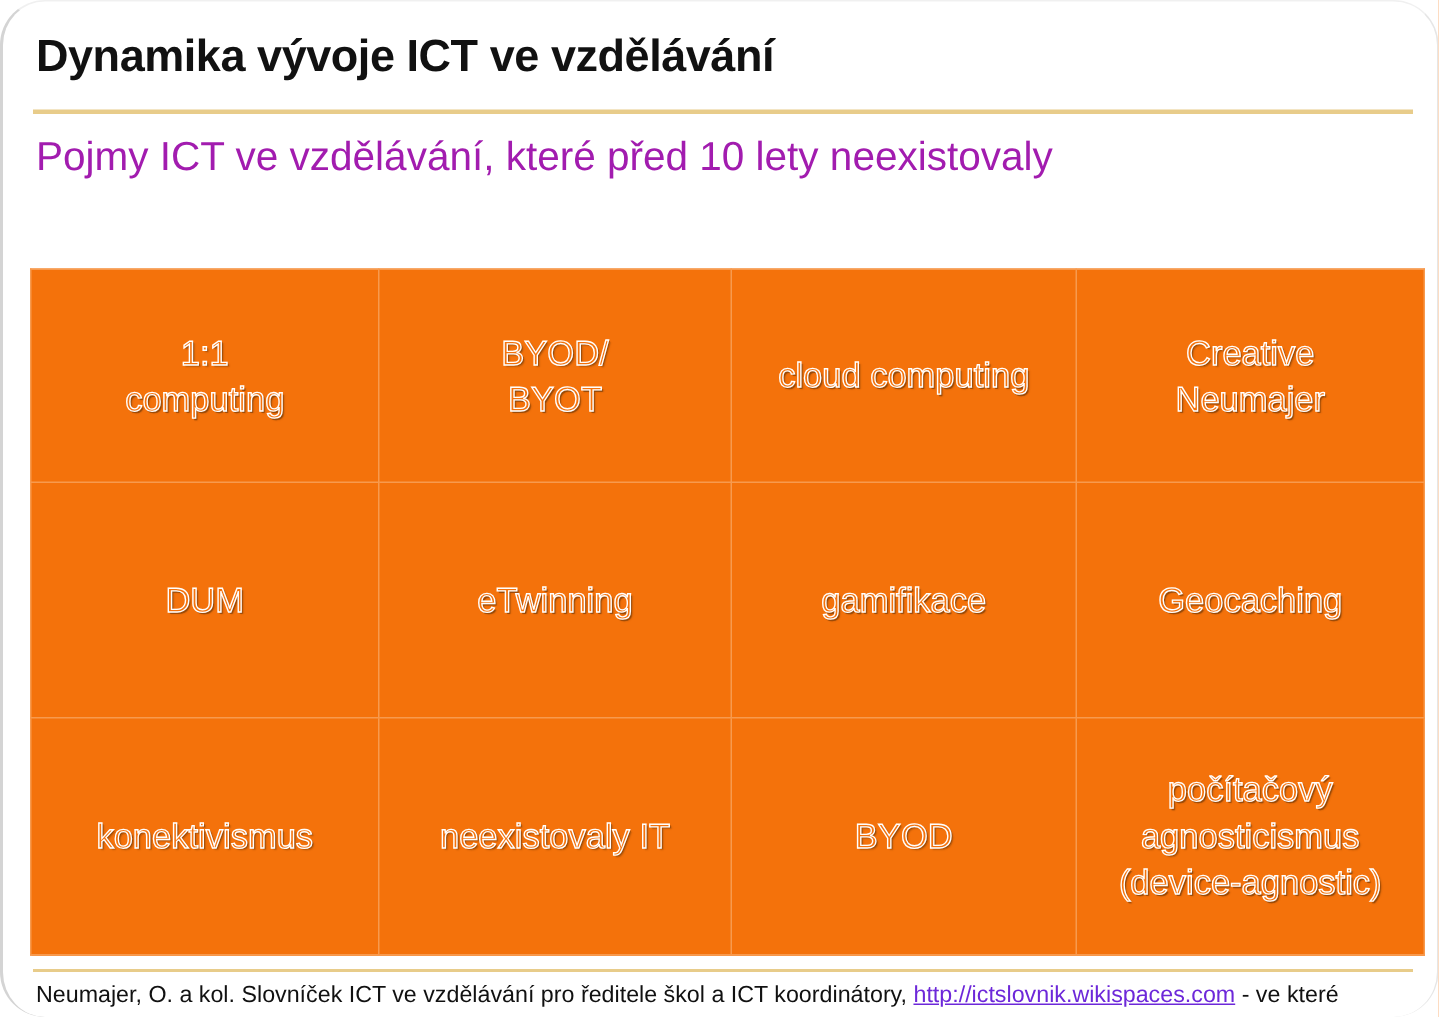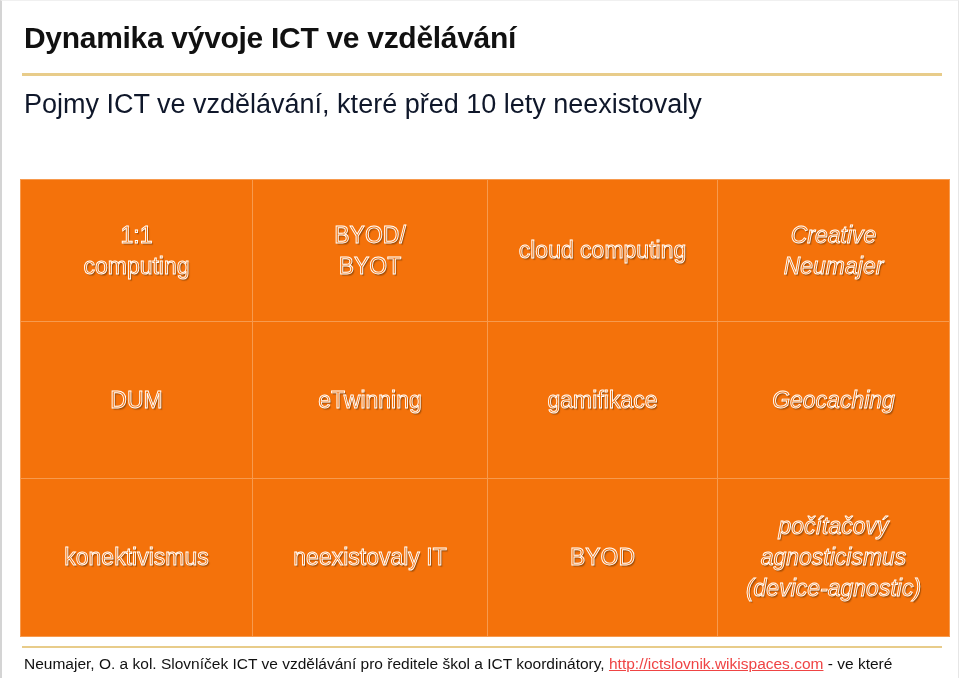--- a/index.html
+++ b/index.html
@@ -13,20 +13,21 @@
   }
 
   #slide {
     position: relative;
     width: 959px;
     height: 678px;
     background: #ffffff;
     border-left: 2px solid #d4d4d4;
     border-right: 1px solid #e6e6e6;
     border-top: 1px solid #f0f0f0;
+    border-radius: 30px;
   }
 
   
   .title {
     position: absolute;
     left: 22px;
     top: 20px;
     width: 900px;
     font-size: 30px;
     font-weight: bold;
@@ -45,21 +46,21 @@
   }
 
   
   .subtitle {
     position: absolute;
     left: 22px;
     top: 85px;
     width: 915px;
     font-size: 27px;
     line-height: 36px;
-    color: #0f172a;
+    color: #a21caf;
   }
 
   
   .concept-table {
     position: absolute;
     left: 18px;
     top: 178px;
     width: 929px;
     height: 458px;
     border-collapse: collapse;
@@ -84,21 +85,21 @@
   }
 
   .concept-table tr:nth-child(1) td { height: 107px; }
   .concept-table tr:nth-child(2) td { height: 118px; }
   .concept-table tr:nth-child(3) td { height: 119px; text-align: center; }
   .concept-table tr:nth-child(4) td { height: 114px; }
 
   .col-1 { width: 232px; margin-top: 44px; }
   .col-2 { width: 235px; }
   .col-3 { width: 230px; }
-  .col-4 { width: 232px; font-style: italic; }
+  .col-4 { width: 232px; }
 
   .cell-line { display: block; }
 
   
   .footer-rule {
     position: absolute;
     left: 20px;
     top: 645px;
     width: 920px;
     height: 2px;
@@ -110,21 +111,21 @@
     left: 22px;
     top: 653px;
     width: 925px;
     font-size: 15.5px;
     line-height: 20px;
     color: #111111;
     white-space: nowrap;
   }
 
   .footer .url {
-    color: #ef4444;
+    color: #6d28d9;
   }
 </style>
 </head>
 <body>
 
 <div id="slide">
 
   <h1 class="title">Dynamika vývoje ICT ve vzdělávání</h1>
 
   <div class="title-rule"></div>

